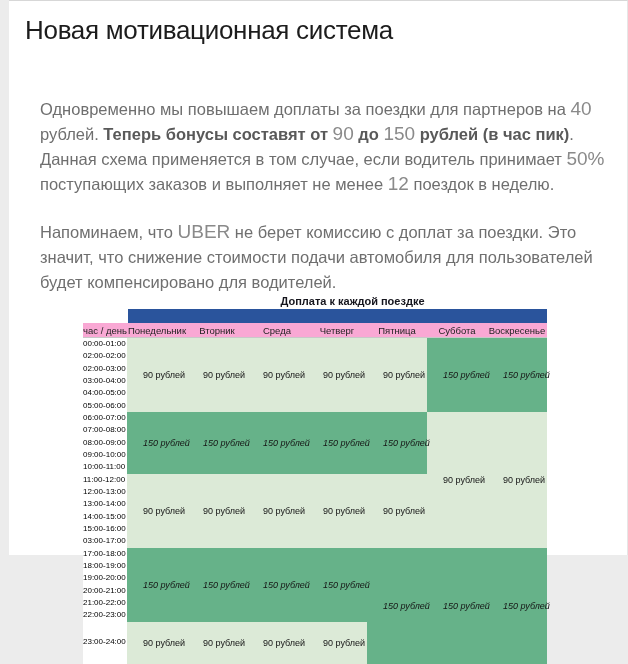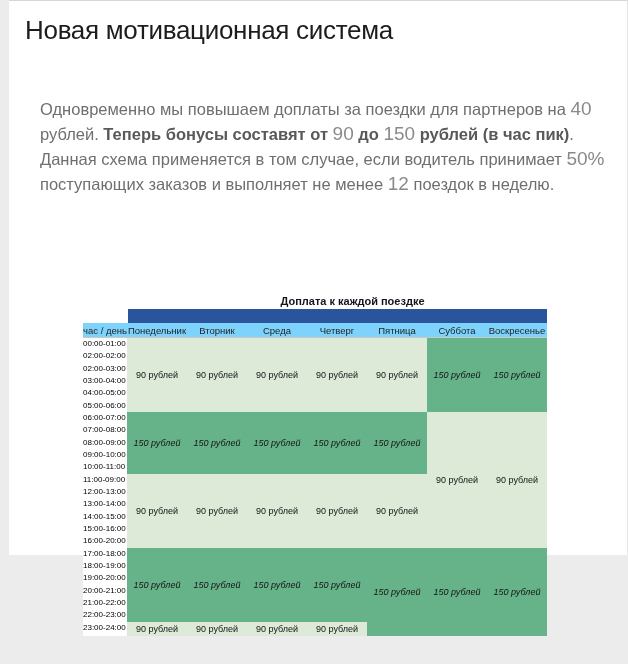--- a/index.html
+++ b/index.html
@@ -39,44 +39,45 @@
     position:absolute;left:119px;top:308px;width:419px;height:14px;
   }
   table.bonus{
     position:absolute;left:74px;top:322px;width:464px;
     border-collapse:collapse;table-layout:fixed;
   }
   table.bonus col.hcol{width:44px;}
   table.bonus col.dcol{width:60px;}
   table.bonus th{
     height:14px;padding:0;font-size:9.5px;font-weight:normal;color:#232323;
-    background:#7dd3fc;border-bottom:1px solid #c9c9c9;white-space:nowrap;
+    background:#f9a8d4;border-bottom:1px solid #c9c9c9;white-space:nowrap;
   }
   table.bonus th.corner{text-align:center;}
   table.bonus tbody tr{height:12.33px;margin-top:17px;}
   td.hr{
     padding:0 4px 0 0;font-size:8px;color:#000;text-align:right;
     background:#fff;white-space:nowrap;line-height:12.33px;
   }
   td.c{
-    padding:2px;font-size:9px;color:#151515;text-align:center;vertical-align:middle;
+    padding:16px;font-size:9px;color:#151515;vertical-align:middle;
     white-space:nowrap;
   }
   .lg{background:#dcead7;}
   .dg{background:#66b289;font-style:italic;}
 </style>
 </head>
 <body>
 
 <div class="card">
 
   <h1 class="page-title">Новая мотивационная система</h1>
 
   <p class="para para-1"><span>Одновременно мы повышаем доплаты за поездки для партнеров на </span><span class="num">40</span><span> рублей. </span><span class="b">Теперь бонусы составят от </span><span class="num">90</span><span class="b"> до </span><span class="num">150</span><span class="b"> рублей (в час пик)</span><span>. Данная схема применяется в том случае, если водитель принимает </span><span class="num">50%</span><span> поступающих заказов и выполняет не менее </span><span class="num">12</span><span> поездок в неделю.</span></p>
 
+  <p class="para para-2"><span>Напоминаем, что </span><span class="num">UBER</span><span> не берет комиссию с доплат за поездки. Это значит, что снижение стоимости подачи автомобиля для пользователей будет компенсировано для водителей.</span></p>
 
   <p class="tbl-title">Доплата к каждой поездке</p>
   <div class="navy-bar" style="background: rgb(42, 84, 156);"></div>
 
   <table class="bonus">
     <colgroup>
       <col class="hcol">
         <col class="dcol">
         <col class="dcol">
         <col class="dcol">
@@ -139,41 +140,41 @@
       <tr>
           <td class="hr">08:00-09:00</td>
         </tr>
       <tr>
           <td class="hr">09:00-10:00</td>
         </tr>
       <tr>
           <td class="hr">10:00-11:00</td>
         </tr>
       <tr>
-        <td class="hr">11:00-09:00</td>
+        <td class="hr">11:00-12:00</td>
         <td class="c lg" rowspan="6" style="background: rgb(220, 234, 215);">90 рублей</td>
         <td class="c lg" rowspan="6" style="background: rgb(220, 234, 215);">90 рублей</td>
         <td class="c lg" rowspan="6" style="background: rgb(220, 234, 215);">90 рублей</td>
         <td class="c lg" rowspan="6" style="background: rgb(220, 234, 215);">90 рублей</td>
         <td class="c lg" rowspan="6" style="background: rgb(220, 234, 215);">90 рублей</td>
       </tr>
       <tr>
           <td class="hr">12:00-13:00</td>
         </tr>
       <tr>
           <td class="hr">13:00-14:00</td>
         </tr>
       <tr>
           <td class="hr">14:00-15:00</td>
         </tr>
       <tr>
           <td class="hr">15:00-16:00</td>
         </tr>
       <tr>
-          <td class="hr">16:00-20:00</td>
+          <td class="hr">03:00-17:00</td>
         </tr>
       <tr>
         <td class="hr">17:00-18:00</td>
         <td class="c dg" rowspan="6" style="background: rgb(102, 178, 137);">150 рублей</td>
         <td class="c dg" rowspan="6" style="background: rgb(102, 178, 137);">150 рублей</td>
         <td class="c dg" rowspan="6" style="background: rgb(102, 178, 137);">150 рублей</td>
         <td class="c dg" rowspan="6" style="background: rgb(102, 178, 137);">150 рублей</td>
         <td class="c dg" rowspan="7" style="background: rgb(102, 178, 137);">150 рублей</td>
         <td class="c dg" rowspan="7" style="background: rgb(102, 178, 137);">150 рублей</td>
         <td class="c dg" rowspan="7" style="background: rgb(102, 178, 137);">150 рублей</td>

